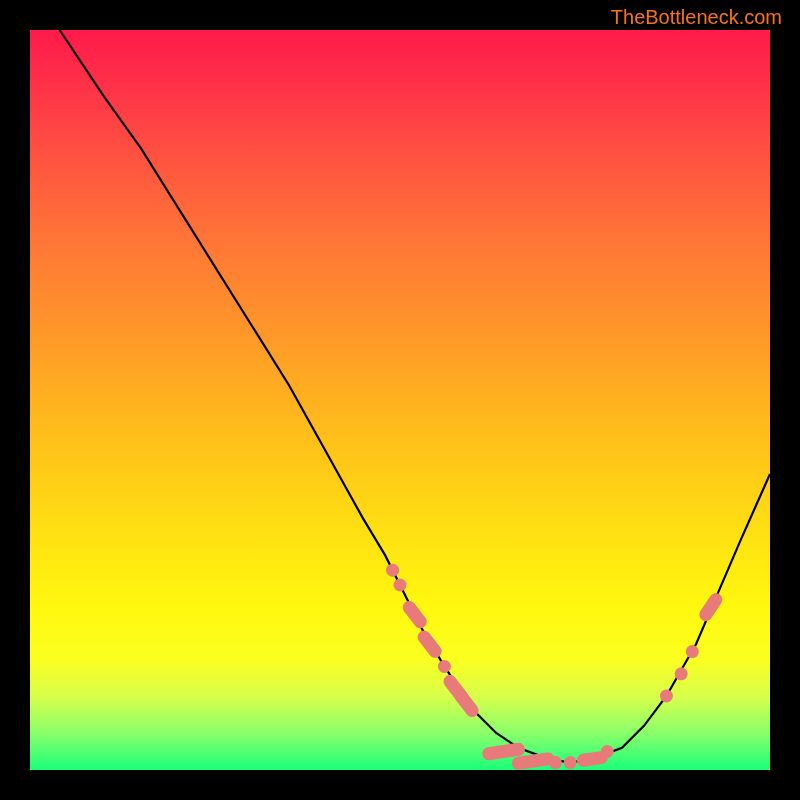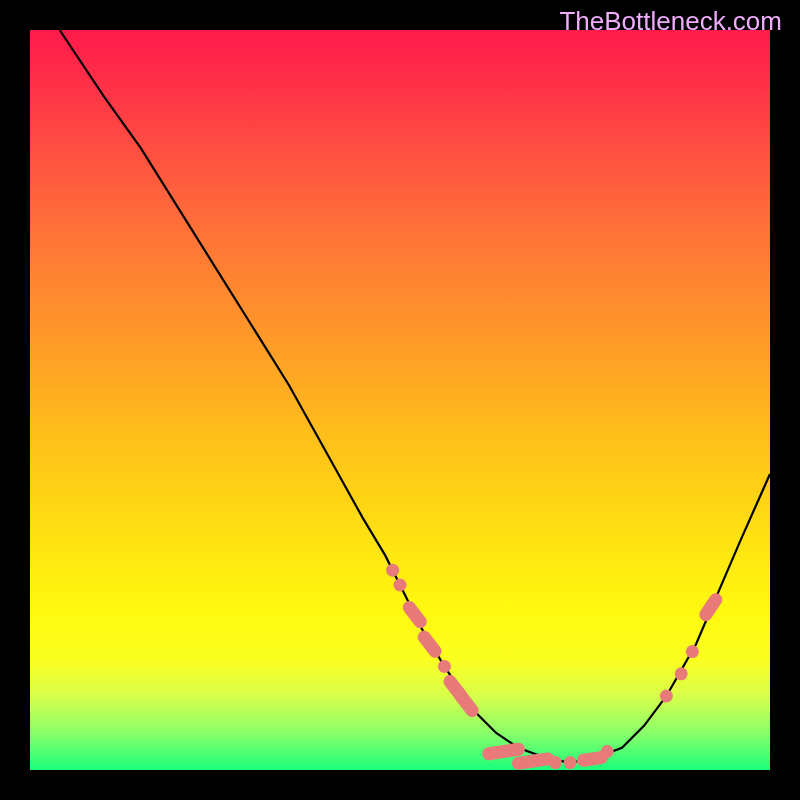--- a/index.html
+++ b/index.html
@@ -7,22 +7,22 @@
     width: 800px;
     height: 800px;
     background: #000;
     position: relative;
     font-family: Arial, sans-serif;
   }
   .watermark {
     position: absolute;
     top: 6px;
     right: 18px;
-    color: #f0abfc;
-    font-size: 26px;
+    color: #f97316;
+    font-size: 20px;
     font-weight: 500;
     z-index: 10;
   }
   .plot-area {
     position: absolute;
     left: 30px;
     top: 30px;
     width: 740px;
     height: 740px;
     overflow: hidden;

